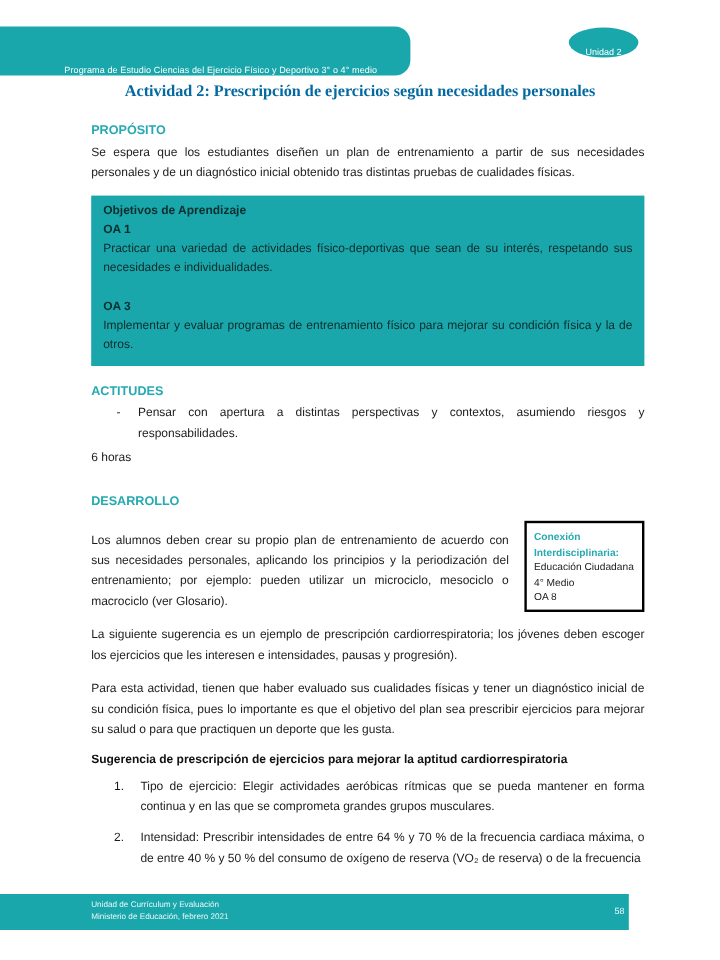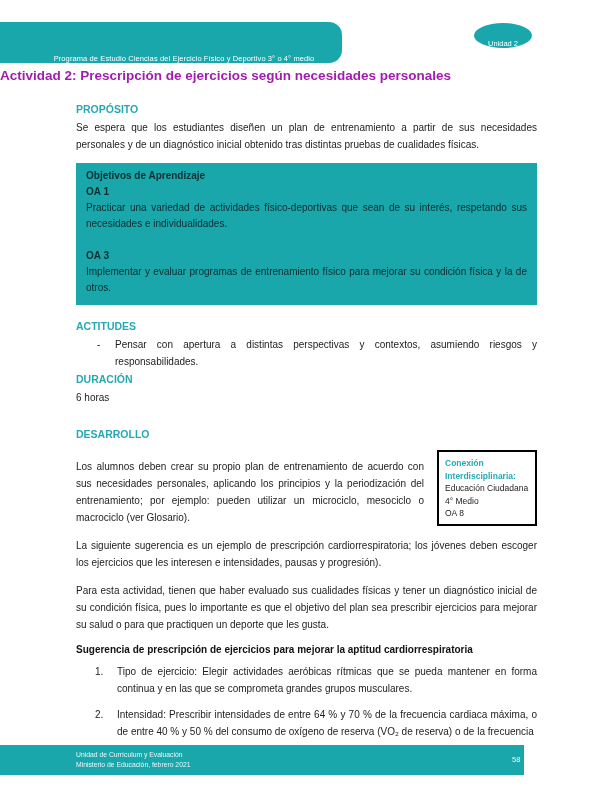--- a/index.html
+++ b/index.html
@@ -31,21 +31,21 @@
   .unit-pill{
     position:absolute;top:23px;left:474px;
     width:58px;height:25px;
     background:var(--teal);
     border-radius:50%;
     display:flex;align-items:flex-end;justify-content:center;
     color:#fff;font-size:7.5px;
   }
   .doc-title{
     position:absolute;top:68px;left:0;width:100%;
-    text-align:left;font-size:13.5px;font-weight:bold;color:#a21caf;
+    text-align:center;font-size:13.5px;font-weight:bold;color:#0369a1;font-family:Liberation Serif, serif;
   }
   
   .content{
     position:absolute;left:76px;top:103px;width:461px;
   }
   .sec-head{
     font-size:10.5px;font-weight:bold;color:var(--heading_teal);
     margin-bottom:4px;
   }
   .body-text{
@@ -132,21 +132,20 @@
       <div class="bold">OA 3</div>
       <p>Implementar y evaluar programas de entrenamiento físico para mejorar su condición física y la de otros.</p>
     </div>
 
     <div class="sec-head actitudes">ACTITUDES</div>
     <div class="bullet-row">
       <span class="bullet-dash">-</span>
       <p class="body-text bullet-text">Pensar con apertura a distintas perspectivas y contextos, asumiendo riesgos y responsabilidades.</p>
     </div>
 
-    <div class="sec-head duracion-head">DURACIÓN</div>
     <div class="duracion-val">6 horas</div>
 
     <div class="sec-head desarrollo-head">DESARROLLO</div>
 
     <div class="para-row">
       <p class="body-text left-p">Los alumnos deben crear su propio plan de entrenamiento de acuerdo con sus necesidades personales, aplicando los principios y la periodización del entrenamiento; por ejemplo: pueden utilizar un microciclo, mesociclo o macrociclo (ver Glosario).</p>
       <div class="conn-box">
         <div class="conn-head">Conexión Interdisciplinaria:</div>
         <div>Educación Ciudadana</div>
         <div>4° Medio</div>

